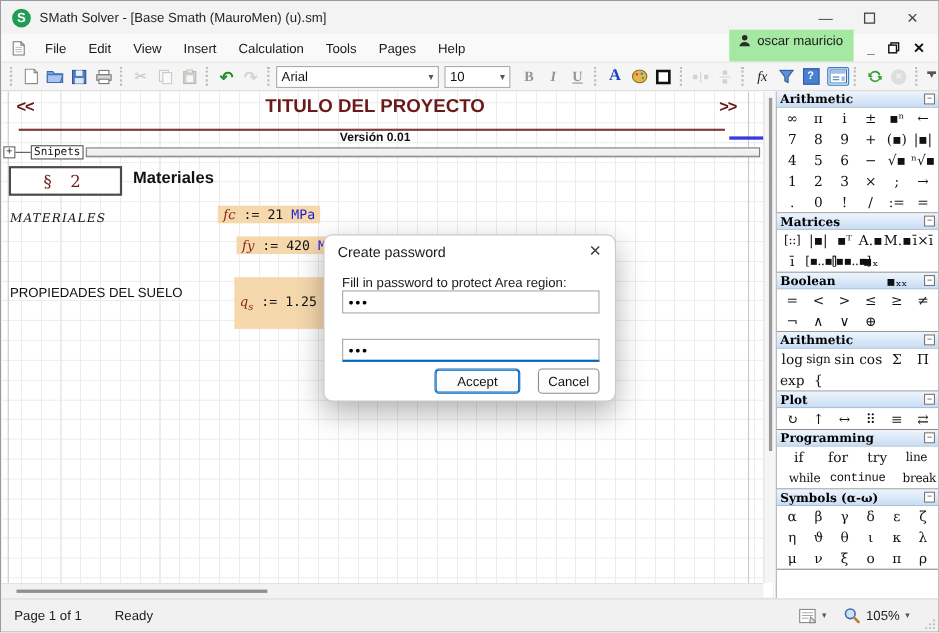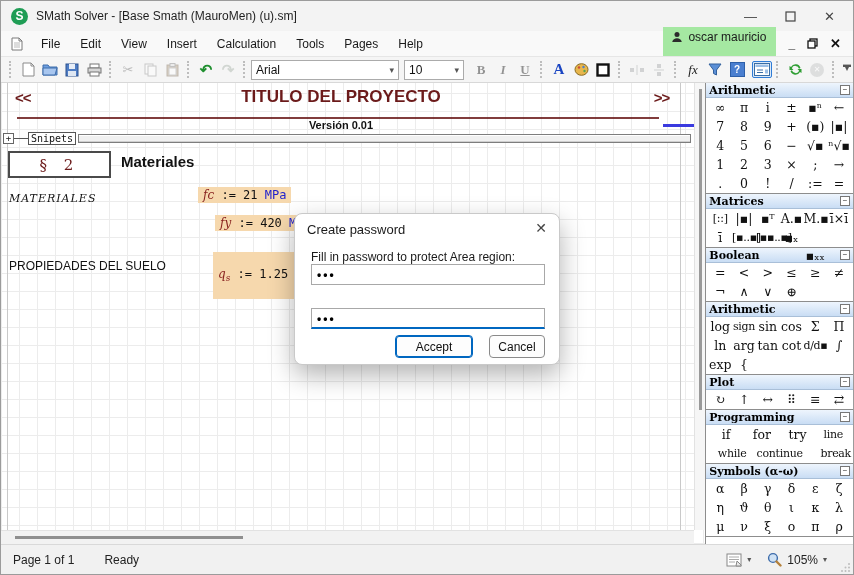--- a/index.html
+++ b/index.html
@@ -439,28 +439,20 @@
           </div>
           <div class="prow">
             <span class="pcell" style="width: 16.6667%;">log</span>
             <span class="pcell small" style="width: 16.6667%;">sign</span>
             <span class="pcell" style="width: 16.6667%;">sin</span>
             <span class="pcell" style="width: 16.6667%;">cos</span>
             <span class="pcell" style="width: 16.6667%;">Σ</span>
             <span class="pcell" style="width: 16.6667%;">Π</span>
           </div>
           <div class="prow">
-            <span class="pcell" style="width: 16.6667%;">ln</span>
-            <span class="pcell" style="width: 16.6667%;">arg</span>
-            <span class="pcell" style="width: 16.6667%;">tan</span>
-            <span class="pcell" style="width: 16.6667%;">cot</span>
-            <span class="pcell small" style="width: 16.6667%;">d/d▪</span>
-            <span class="pcell" style="width: 16.6667%;">∫</span>
-          </div>
-          <div class="prow">
             <span class="pcell" style="width: 16.6667%;">exp</span>
             <span class="pcell" style="width: 16.6667%;">{</span>
           </div>
         </div>
         <div class="panel">
           <div class="phead">
             <span class="ptitle">Plot</span>
             <span class="pcollapse">−</span>
           </div>
           <div class="prow">
@@ -478,21 +470,21 @@
             <span class="pcollapse">−</span>
           </div>
           <div class="prow">
             <span class="pcell" style="flex: 1 1 0%;">if</span>
             <span class="pcell" style="flex: 1 1 0%;">for</span>
             <span class="pcell" style="flex: 1 1 0%;">try</span>
             <span class="pcell small" style="flex: 1 1 0%;">line</span>
           </div>
           <div class="prow">
             <span class="pcell small" style="flex: 1 1 0%;">while</span>
-            <span class="pcell small" style="flex: 1 1 0%;">continue</span>
+            <span class="pcell small" style="flex: 1 1 0%; font-family: Liberation Mono, monospace;">continue</span>
             <span class="pcell small" style="flex: 1 1 0%; text-align: right;">break</span>
           </div>
         </div>
         <div class="panel">
           <div class="phead">
             <span class="ptitle">Symbols (α-ω)</span>
             <span class="pcollapse">−</span>
           </div>
           <div class="prow">
             <span class="pcell" style="width: 16.6667%;">α</span>

